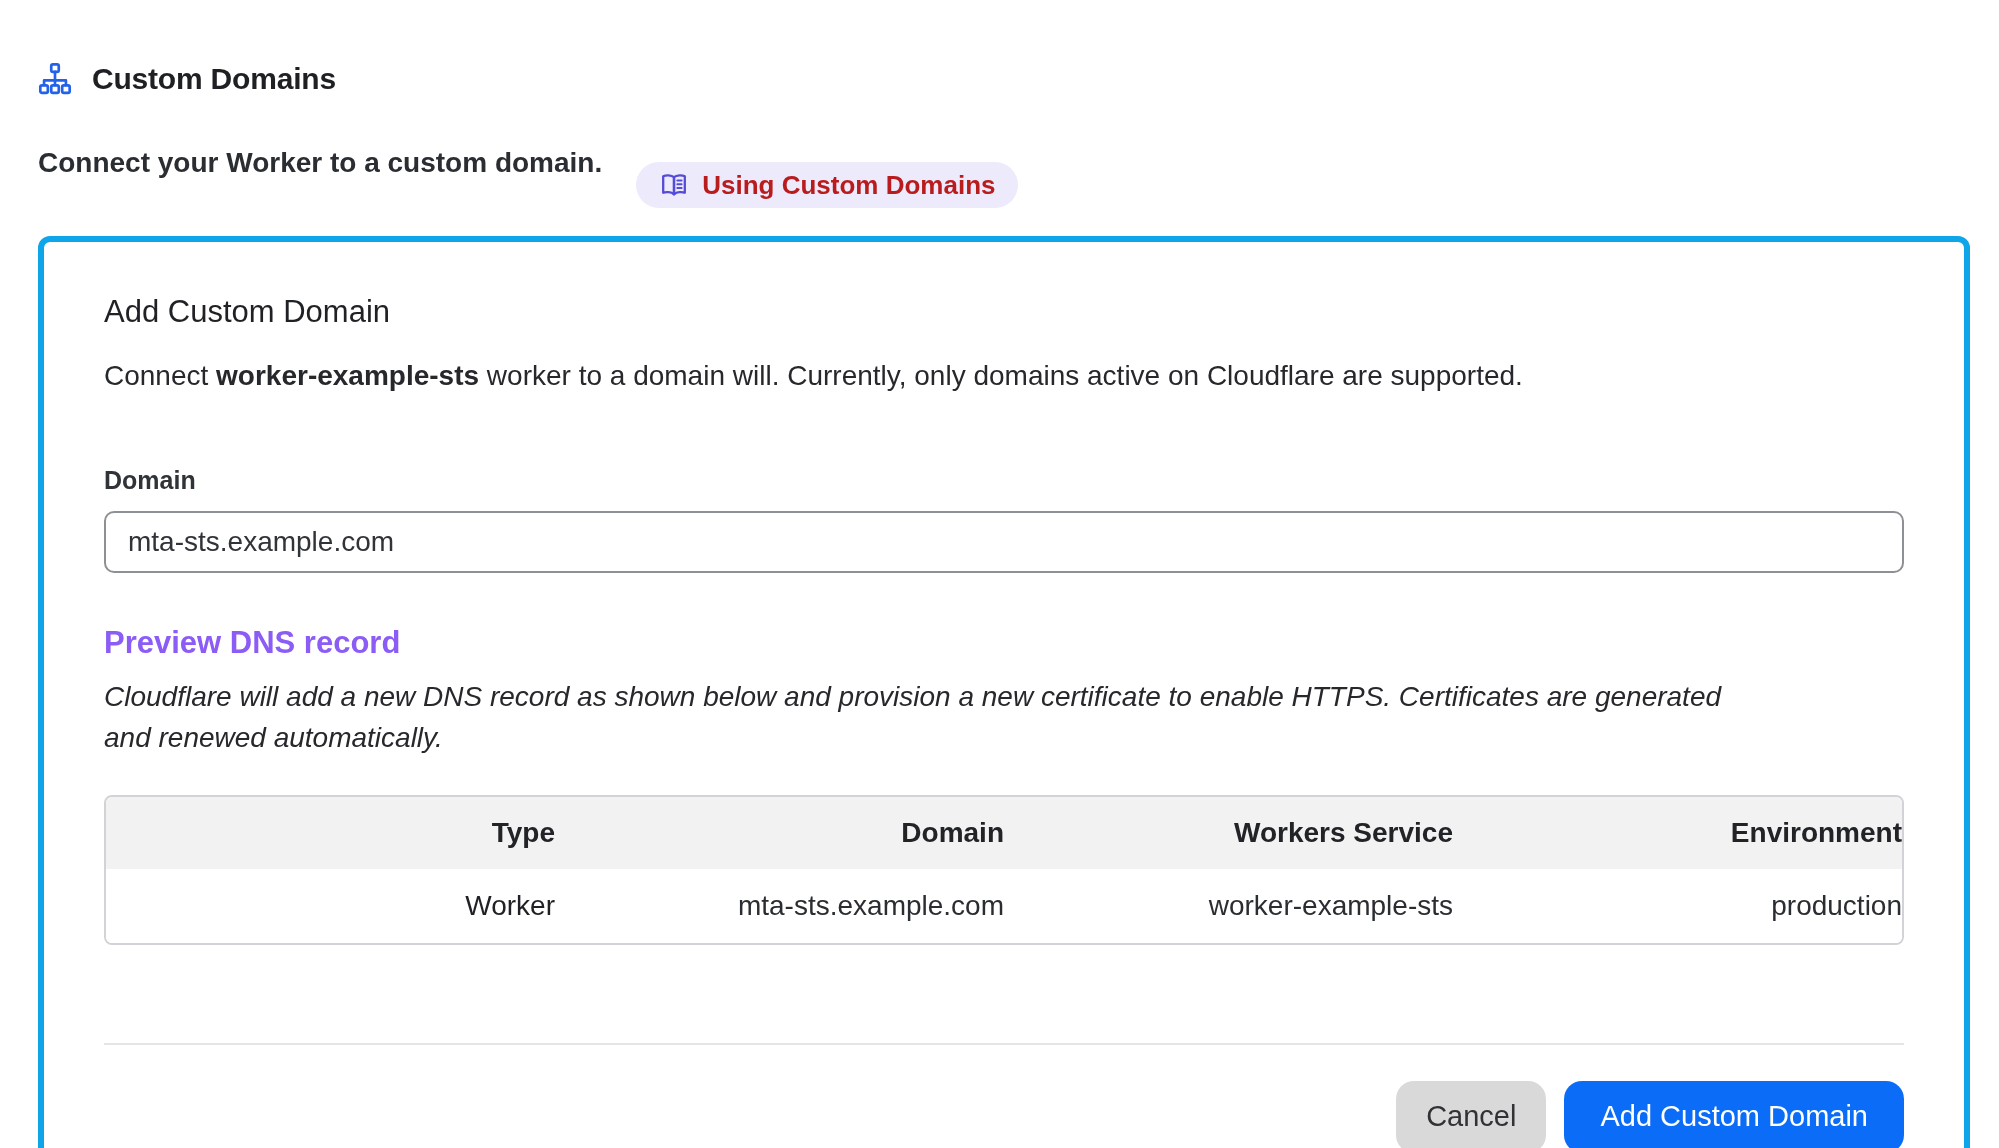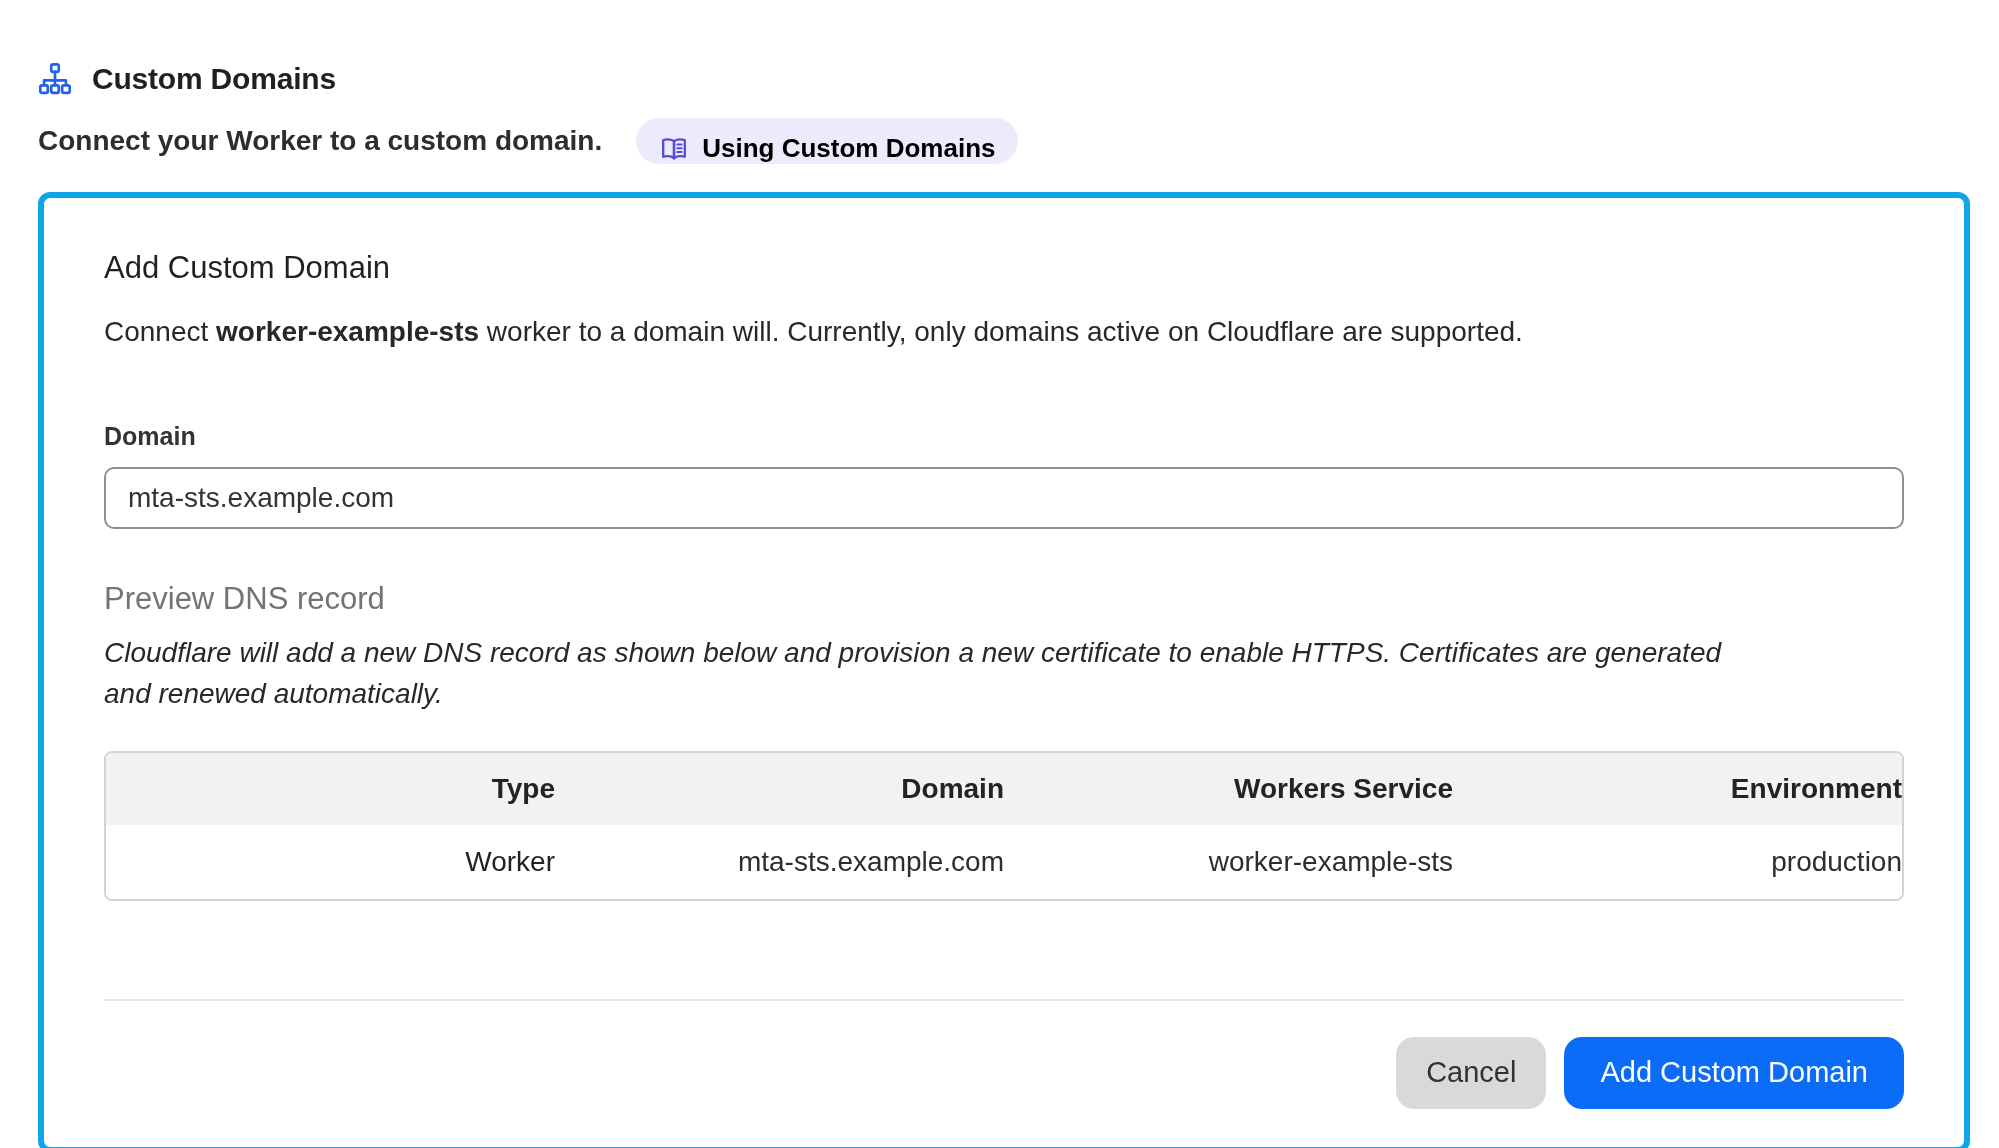--- a/index.html
+++ b/index.html
@@ -41,31 +41,32 @@
     align-items: center;
     gap: 34px;
     font-weight: bold;
   }
   .page-subtitle {
     font-size: 28px;
     color: #2a2d31;
   }
   .docs-badge {
     display: inline-flex;
-    align-items: flex-end;
+    align-items: center;
     gap: 13px;
     height: 46px;
     padding: 0 23px;
     border-radius: 23px;
     background: #eceafb;
-    color: #000000;
+    color: #b91c1c;
     font-size: 26px;
     text-decoration: none;
     cursor: pointer;
     white-space: nowrap;
+    margin-top: 44px;
   }
   .docs-badge .icon-wrap {
     display: inline-flex; align-items: center; justify-content: center;
   }
 
   
   .card {
     margin-top: 28px;
     width: 1932px;
     min-height: 948px;
@@ -104,22 +105,22 @@
     font-family: inherit;
     font-size: 28px;
     color: #303338;
     background: #ffffff;
     outline: none;
   }
 
   h3.preview-title {
     margin-top: 52px;
     font-size: 31px;
-    font-weight: 400;
-    color: #737373;
+    font-weight: 700;
+    color: #8b5cf6;
   }
   .preview-desc {
     margin-top: 15px;
     max-width: 1630px;
     font-size: 28px;
     line-height: 1.48;
     color: #26282c;
     font-style: italic;
   }
 

